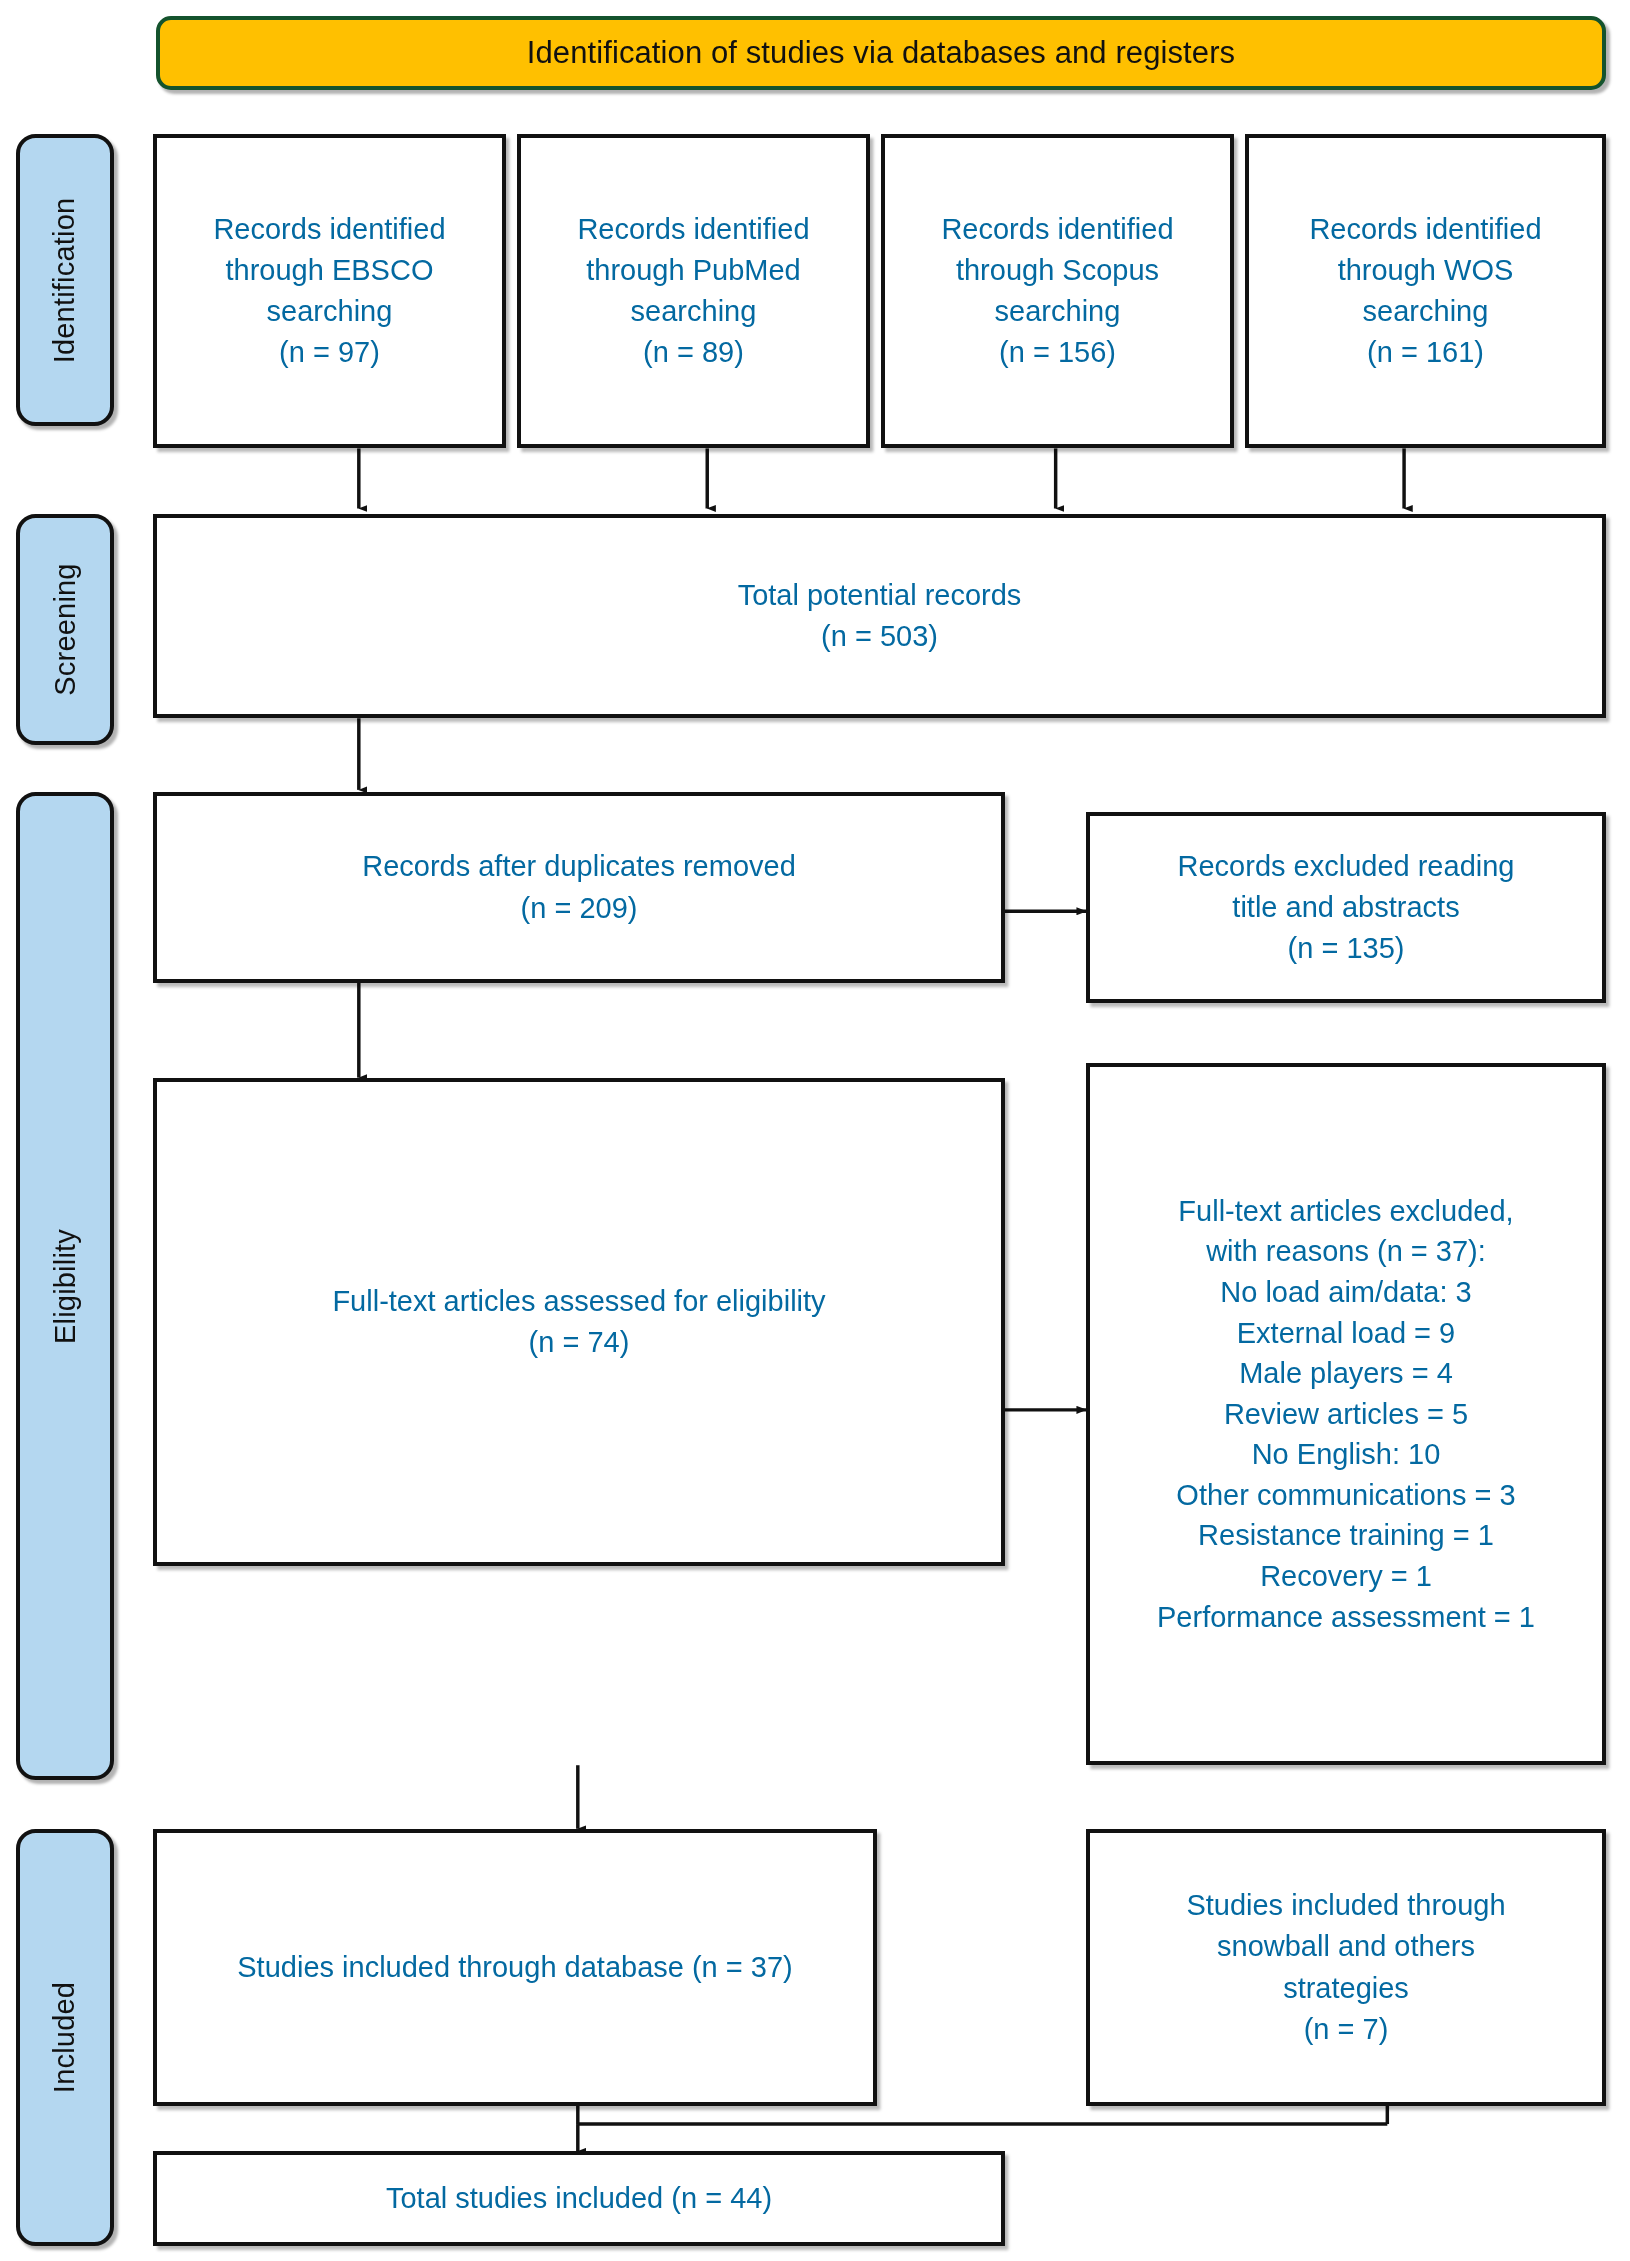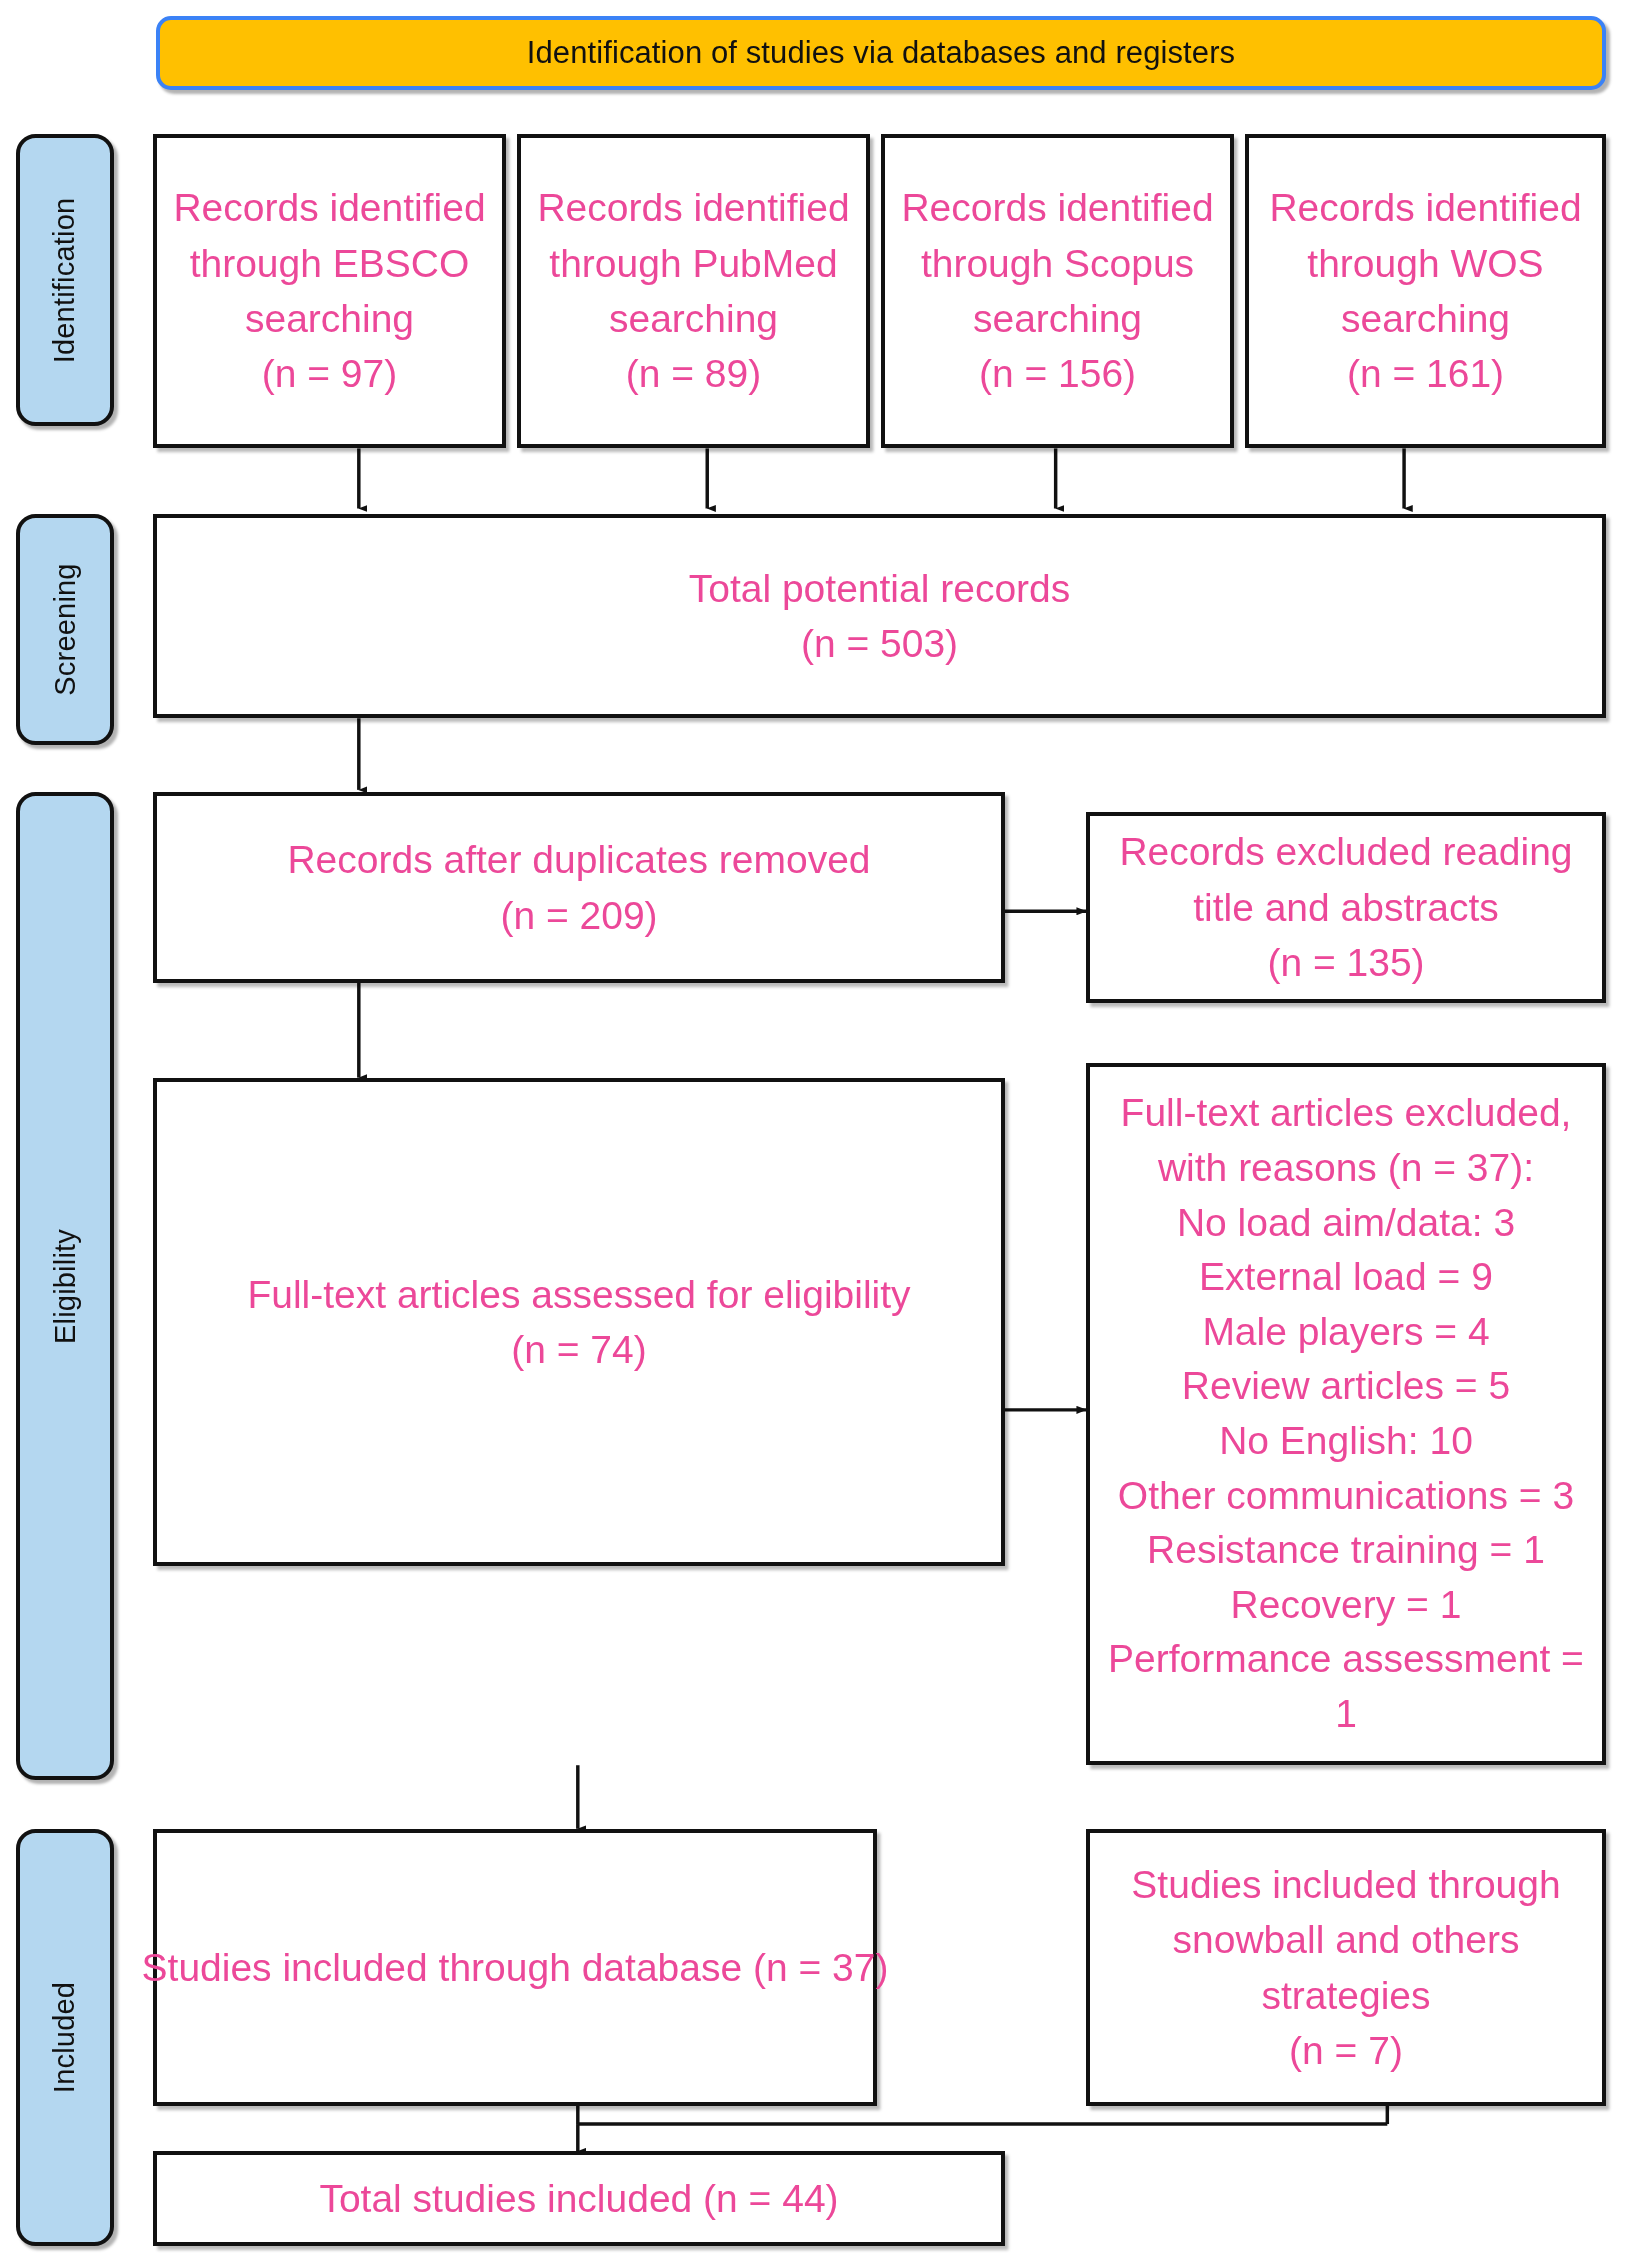--- a/index.html
+++ b/index.html
@@ -35,21 +35,21 @@
   
   .node {
     position: absolute;
     box-sizing: border-box;
     z-index: 2;
   }
 
   
   .banner {
     background: #FFC000;
-    border: 4px solid #3b82f6;
+    border: 4px solid #14532d;
     border-radius: 15px;
     display: flex;
     align-items: center;
     justify-content: center;
     box-shadow: 3.5px 4px 2.9px rgba(0,0,0,0.30);
   }
   .banner .banner-text {
     font-size: 31px;
     line-height: 1.1;
     color: #111111;
@@ -79,24 +79,24 @@
   .box {
     background: #ffffff;
     border: 4px solid #111111;
     display: flex;
     align-items: center;
     justify-content: center;
     padding: 5.8px 12.7px;
     box-shadow: 3.5px 4px 2.9px rgba(0,0,0,0.28);
   }
   .box .box-text {
-    font-size: 39px;
+    font-size: 29px;
     line-height: 1.42;
     text-align: center;
-    color: #ec4899;
+    color: #0369a1;
     white-space: pre-line;
   }
   .box.tight .box-text { line-height: 1.40; }
   .box.single .box-text { white-space: nowrap; }
 </style>
 </head>
 <body>
 
 <div id="diagram">
 

